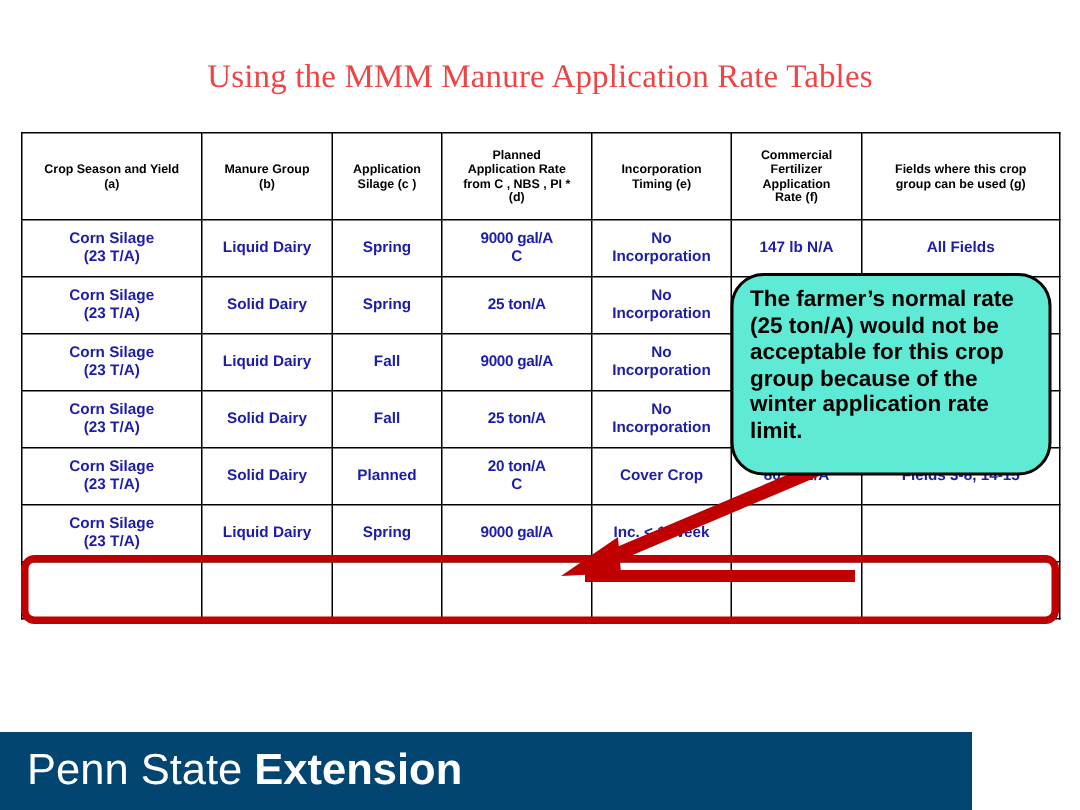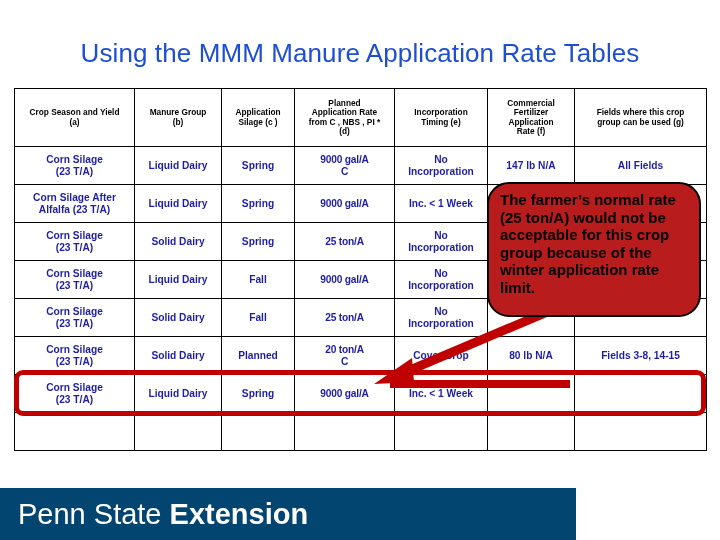--- a/index.html
+++ b/index.html
@@ -7,22 +7,22 @@
   body {
     width:720px; height:540px; background:#ffffff;
     font-family:"Liberation Sans", sans-serif;
     position:relative; overflow:hidden;
   }
 
   
   #slide-title {
     position:absolute; left:0; top:38px; width:720px;
     text-align:center;
-    font-size:26px; font-weight:400; color:#1d4ed8;
-    letter-spacing:0.1px; white-space:nowrap;
+    font-size:22px; font-weight:400; color:#ef4444;
+    letter-spacing:0.1px; white-space:nowrap;font-family:Liberation Serif, serif;
   }
 
   
   #rate-table {
     position:absolute; left:14px; top:88px;
     width:692px;
     border-collapse:collapse;
     table-layout:fixed;
   }
   #rate-table td, #rate-table th {
@@ -67,32 +67,32 @@
   #callout-arrow {
     position:absolute; left:370px; top:300px;
     width:200px; height:90px;
     pointer-events:none;
   }
 
   
   #callout {
     position:absolute;
     left:487px; top:182px; width:214px; height:135px;
-    background:#b91c1c;
+    background:#5eead4;
     border:2.5px solid #000000;
     border-radius:22px;
     padding:7px 8px 6px 11px;
     font-size:15px; font-weight:bold; color:#000000;
     line-height:1.17;
     text-align:left;
   }
 
   
   #footer-bar {
-    position:absolute; left:0; bottom:0; width:576px; height:52px;
+    position:absolute; left:0; bottom:0; width:648px; height:52px;
     background:#024571;
   }
   #footer-logo {
     position:absolute; left:18px; top:50%;
     transform:translateY(-50%);
     font-size:29px; color:#ffffff; white-space:nowrap;
   }
   #footer-logo .light { font-weight:400; }
   #footer-logo .bold  { font-weight:700; }
 </style>
@@ -169,40 +169,20 @@
         </td>
         <td>
           <div>147 lb N/A</div>
         </td>
         <td>
           <div>All Fields</div>
         </td>
       </tr>
       <tr>
         <td>
-          <div>Corn Silage After</div>
-          <div>Alfalfa (23 T/A)</div>
-        </td>
-        <td>
-          <div>Liquid Dairy</div>
-        </td>
-        <td>
-          <div>Spring</div>
-        </td>
-        <td class="rate-cell">
-          <div>9000 gal/A</div>
-        </td>
-        <td>
-          <div>Inc. &lt; 1 Week</div>
-        </td>
-        <td>&nbsp;</td>
-        <td>&nbsp;</td>
-      </tr>
-      <tr>
-        <td>
           <div>Corn Silage</div>
           <div>(23 T/A)</div>
         </td>
         <td>
           <div>Solid Dairy</div>
         </td>
         <td>
           <div>Spring</div>
         </td>
         <td class="rate-cell">

